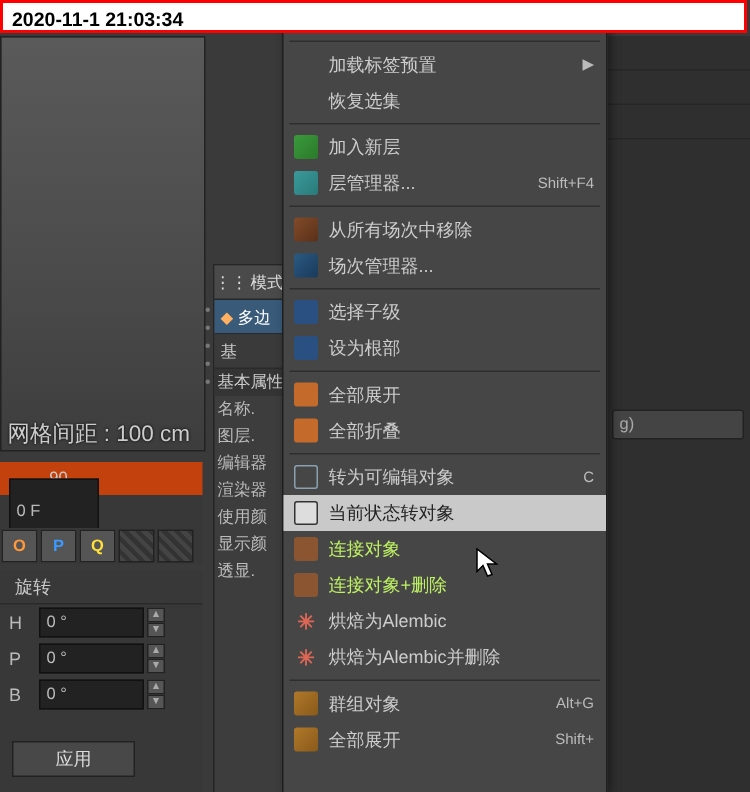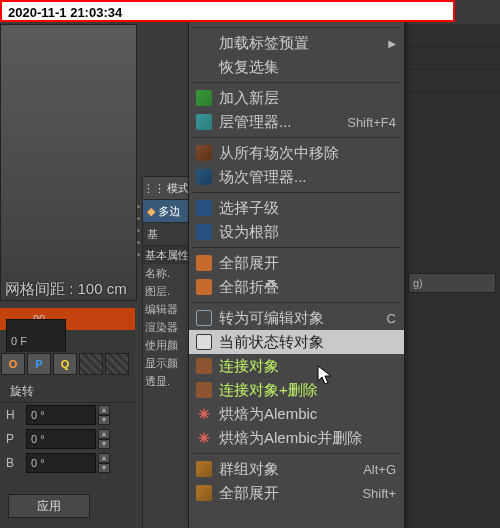--- a/index.html
+++ b/index.html
@@ -1,17 +1,17 @@
 <!DOCTYPE html>
 <html><head>
 <meta charset="utf-8">
 <style>
   html,body{margin:0;padding:0;width:500px;height:528px;background:#2a2a2a;font-family:"Microsoft YaHei",Arial,sans-serif;font-size:12px;color:#bbb;overflow:hidden}
   .root{position:relative;width:500px;height:528px;background:#3a3a3a}
-  .timestamp{position:absolute;left:0;top:0;width:455px;height:22px;line-height:22px;background:#fff;border:2px solid #f00;color:#000;font-size:13px;font-weight:bold;padding-left:6px;z-index:40;box-sizing:border-box}
+  .timestamp{position:absolute;left:0;top:0;width:498px;height:22px;line-height:22px;background:#fff;border:2px solid #f00;color:#000;font-size:13px;font-weight:bold;padding-left:6px;z-index:40;box-sizing:border-box}
   .viewport{position:absolute;left:0;top:24px;width:135px;height:275px;background:linear-gradient(to bottom,#5a5a5a 0%,#4a4a4a 60%,#3d3d3d 100%);border:1px solid #222}
   .grid-label{position:absolute;left:4px;bottom:1px;color:#ccc;font-size:15px;text-shadow:0 0 2px #000}
   .toolbar-row{position:absolute;left:0;top:308px;width:135px;height:22px;background:#c2410c;display:flex;align-items:center;color:#ccc}
   .toolbar-row .tick{display:inline-block;width:26px;text-align:center;font-size:11px}
   .toolbar-row2{position:absolute;left:0;top:330px;width:135px;height:22px;background:#383838;display:flex;align-items:center}
   .num-field{width:50px;height:18px;background:#222;border:1px solid #111;color:#bbb;margin-left:6px;display:flex;align-items:center;padding:12px 4px;font-size:11px}
   .icon-row{position:absolute;left:0;top:352px;width:135px;height:24px;background:#383838;display:flex;align-items:center}
   .ibtn{width:22px;height:20px;margin:0 1px;background:#555;border:1px solid #222;display:flex;align-items:center;justify-content:center;font-size:11px;font-weight:bold}
   .ibtn.o{color:#ff9a3b}.ibtn.p{color:#3b9aff}.ibtn.q{color:#ffdf3b}.ibtn.strip{background:repeating-linear-gradient(45deg,#444,#444 3px,#333 3px,#333 6px)}
   .bottom-panel{position:absolute;left:0;top:380px;width:135px;height:148px;background:#383838}
@@ -27,22 +27,22 @@
   .attr-panel{position:absolute;left:142px;top:176px;width:46px;height:352px;background:#3d3d3d;border:1px solid #262626;z-index:5}
   .attr-header{height:22px;background:#4a4a4a;display:flex;align-items:center;justify-content:center;color:#ddd;font-size:11px;gap:2px;border-bottom:1px solid #262626}
   .attr-tab{height:22px;display:flex;align-items:center;padding-left:4px;font-size:11px;border-bottom:1px solid #2a2a2a}
   .attr-tab.blue{background:#3a5a7a;color:#fff}
   .attr-tab.dark{background:#3a3a3a;color:#ccc}
   .attr-sec{height:18px;line-height:18px;padding-left:2px;font-size:11px;color:#ccc;background:#343434}
   .attr-line{height:18px;line-height:18px;padding-left:2px;font-size:11px;color:#bbb}
   .menu{position:absolute;left:188px;top:0;width:215px;height:528px;background:#464646;border-left:1px solid #1e1e1e;border-right:1px solid #1e1e1e;z-index:30;box-shadow:2px 2px 6px rgba(0,0,0,.4)}
   .menu-item{height:24px;display:flex;align-items:center;padding:0 8px 0 6px;white-space:nowrap}
   .menu-item .mi-icon{width:18px;height:18px;margin-right:6px;display:flex;align-items:center;justify-content:center;font-size:11px;flex-shrink:0}
-  .menu-item .mi-label{flex:1;color:#ccc;font-size:15px;overflow:hidden;text-overflow:ellipsis}
-  .menu-item .mi-shortcut{color:#bbb;margin-left:8px;font-size:13px}
+  .menu-item .mi-label{flex:1;color:#ccc;font-size:12px;overflow:hidden;text-overflow:ellipsis}
+  .menu-item .mi-shortcut{color:#bbb;margin-left:8px;font-size:10px}
   .menu-item .mi-arrow{color:#bbb;margin-left:6px;font-size:10px}
   .menu-item.disabled .mi-label,.menu-item.disabled .mi-icon{color:#bef264}
   .menu-item.highlight{background:#c9c9c9}
   .menu-item.highlight .mi-label{color:#222}
   .menu-sep{height:1px;background:#2e2e2e;margin:3px 4px}
   .ic{width:16px;height:16px;border-radius:2px;display:flex;align-items:center;justify-content:center;font-size:10px;font-weight:bold}
   .ic-layers{background:linear-gradient(135deg,#3b9a3b,#2a7a2a)}
   .ic-layermgr{background:linear-gradient(135deg,#3b9a9a,#2a7a7a)}
   .ic-take{background:linear-gradient(135deg,#824b2b,#5a3018)}
   .ic-scene{background:linear-gradient(135deg,#2b5a82,#1a3a5a)}

